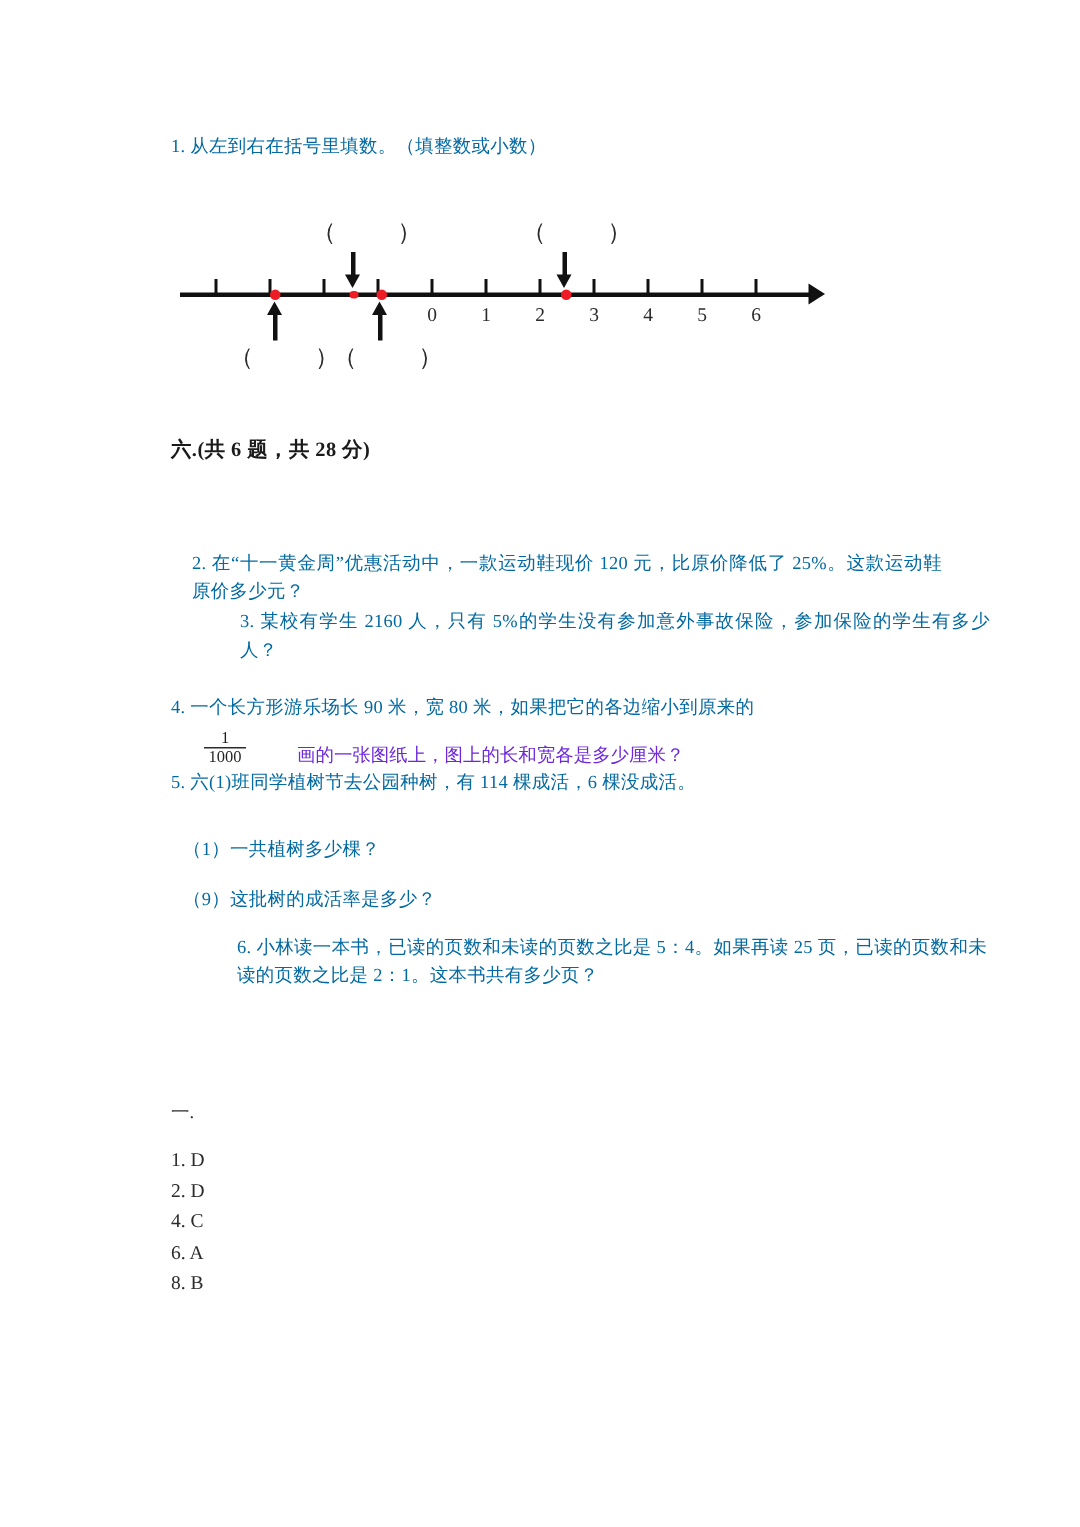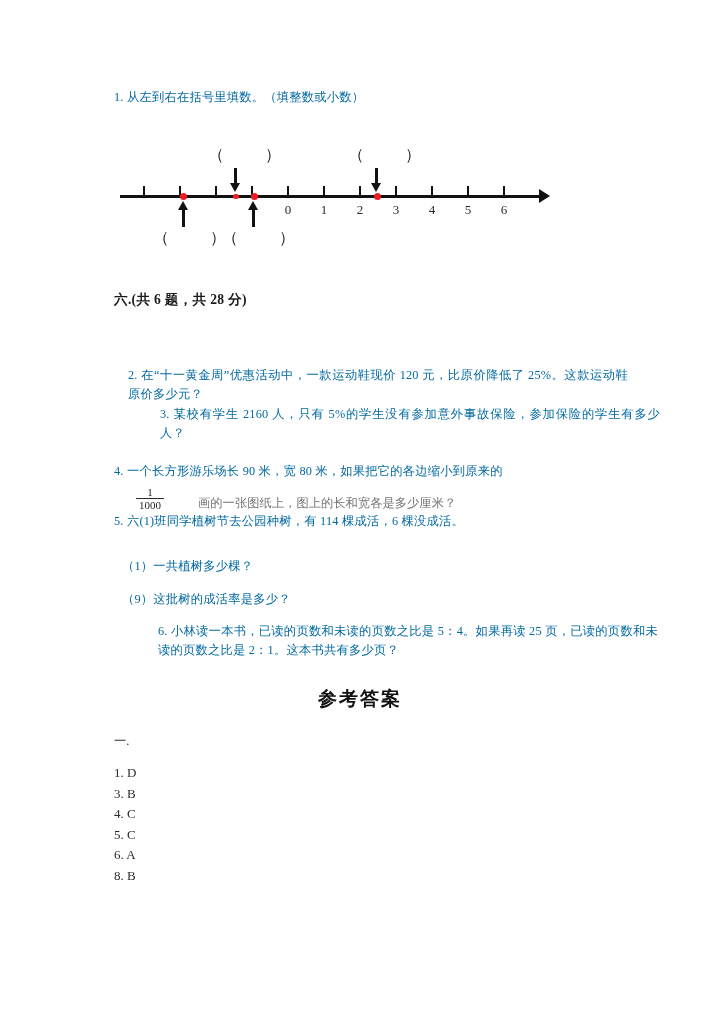--- a/index.html
+++ b/index.html
@@ -84,21 +84,21 @@
 
   
   #frac-wrap{position:absolute;left:114px;top:486px;width:500px;height:34px;}
   .frac{
     display:inline-block;vertical-align:middle;text-align:center;
     font-size:11px;line-height:12px;font-family:"Liberation Serif","DejaVu Serif",serif;
     position:absolute;left:22px;top:0px;
   }
   .frac .num{display:block;padding:0 3px;}
   .frac .den{display:block;border-top:1.1px solid #2b2b2b;padding:0 3px;}
-  #frac-tail{position:absolute;left:84px;top:9px;font-size:12.3px;color:#737373;}
+  #frac-tail{position:absolute;left:84px;top:9px;font-size:12.3px;color:#6d28d9;}
 
   #q6-5{left:114px;top:512px;width:500px;font-family:Liberation Serif, serif;}
   #q6-5a{left:122px;top:557px;width:490px;}
   #q6-5b{left:122px;top:590px;width:490px;}
   #q6-6{left:114px;top:622px;width:500px;margin-left:44px;}
 
   
   #answers-title{
     position:absolute;left:0;top:686px;width:720px;text-align:center;
     font-size:19px;font-weight:bold;color:#111111;
@@ -192,25 +192,23 @@
       <span class="den">1000</span>
     </span>
     <span id="frac-tail">画的一张图纸上，图上的长和宽各是多少厘米？</span>
   </div>
 
   <div class="q-text" id="q6-5">5. 六(1)班同学植树节去公园种树，有 114 棵成活，6 棵没成活。</div>
   <div class="q-text" id="q6-5a">（1）一共植树多少棵？</div>
   <div class="q-text" id="q6-5b">（9）这批树的成活率是多少？</div>
   <div class="q-text" id="q6-6">6. 小林读一本书，已读的页数和未读的页数之比是 5：4。如果再读 25 页，已读的页数和未读的页数之比是 2：1。这本书共有多少页？</div>
 
-  <div id="answers-title">参考答案</div>
   <div id="answers-sec1">一.</div>
 
   <div id="answer-list">
     <div class="ans-item">1. D</div>
-    <div class="ans-item">3. B</div>
+    <div class="ans-item">2. D</div>
     <div class="ans-item">4. C</div>
-    <div class="ans-item">5. C</div>
     <div class="ans-item">6. A</div>
     <div class="ans-item">8. B</div>
   </div>
 
 </div>
 
 </body></html>

